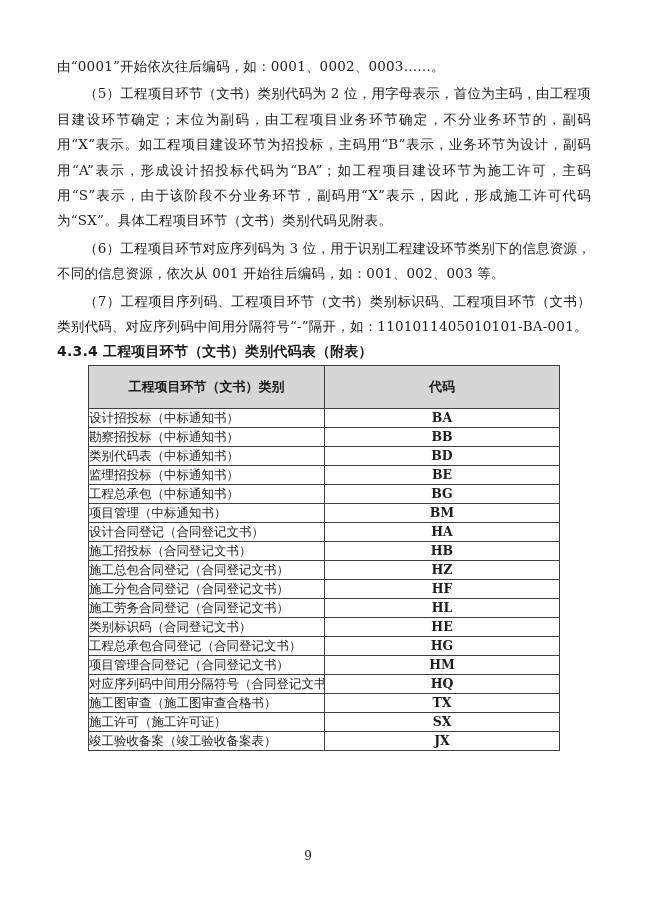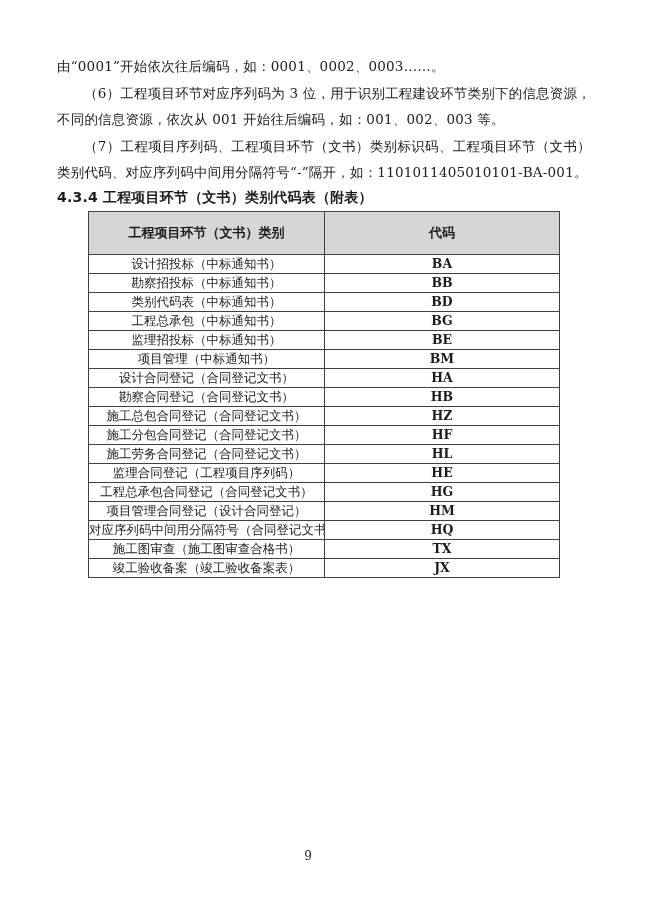--- a/index.html
+++ b/index.html
@@ -64,21 +64,21 @@
     height:19px;
     border:1px solid var(--border);
     font-size:12.5px;
     line-height:18px;
     padding:0;
     overflow:hidden;
     white-space:nowrap;
   }
   td.cat{
     padding-left:8px;
-    text-align:center;
+    text-align:left;
   }
   td.code{
     text-align:center;
     font-family:"DejaVu Serif","Liberation Serif",serif;
     font-weight:bold;
     font-size:12.5px;
     margin-left:31px;
   }
   .page-number{
     position:absolute;
@@ -88,20 +88,21 @@
     text-align:center;
     font-size:12px;
   }
 </style>
 </head>
 <body>
 
 <div class="page">
   <div class="content">
     <p class="body-text">由“0001”开始依次往后编码，如：0001、0002、0003……。</p>
+    <p class="body-text indent">（5）工程项目环节（文书）类别代码为 2 位，用字母表示，首位为主码，由工程项目建设环节确定；末位为副码，由工程项目业务环节确定，不分业务环节的，副码用“X”表示。如工程项目建设环节为招投标，主码用“B”表示，业务环节为设计，副码用“A”表示，形成设计招投标代码为“BA”；如工程项目建设环节为施工许可，主码用“S”表示，由于该阶段不分业务环节，副码用“X”表示，因此，形成施工许可代码为“SX”。具体工程项目环节（文书）类别代码见附表。</p>
     <p class="body-text indent">（6）工程项目环节对应序列码为 3 位，用于识别工程建设环节类别下的信息资源，不同的信息资源，依次从 001 开始往后编码，如：001、002、003 等。</p>
     <p class="body-text indent">（7）工程项目序列码、工程项目环节（文书）类别标识码、工程项目环节（文书）类别代码、对应序列码中间用分隔符号“-”隔开，如：1101011405010101-BA-001。</p>
 
     <h3 class="section-heading">4.3.4 工程项目环节（文书）类别代码表（附表）</h3>
 
     <table class="code-table">
       <colgroup>
           <col class="c1">
           <col class="c2">
         </colgroup>
@@ -121,84 +122,88 @@
     <td class="cat">勘察招投标（中标通知书）</td>
     <td class="code">BB</td>
   </tr>
 
   <tr>
     <td class="cat">类别代码表（中标通知书）</td>
     <td class="code">BD</td>
   </tr>
 
   <tr>
+    <td class="cat">监理招投标（中标通知书）</td>
+    <td class="code">BE</td>
+  </tr>
+
+  <tr>
     <td class="cat">工程总承包（中标通知书）</td>
     <td class="code">BG</td>
   </tr>
 
   <tr>
-    <td class="cat">监理招投标（中标通知书）</td>
-    <td class="code">BE</td>
-  </tr>
-
-  <tr>
     <td class="cat">项目管理（中标通知书）</td>
     <td class="code">BM</td>
   </tr>
 
   <tr>
     <td class="cat">设计合同登记（合同登记文书）</td>
     <td class="code">HA</td>
   </tr>
 
   <tr>
-    <td class="cat">勘察合同登记（合同登记文书）</td>
+    <td class="cat">施工招投标（合同登记文书）</td>
     <td class="code">HB</td>
   </tr>
 
   <tr>
     <td class="cat">施工总包合同登记（合同登记文书）</td>
     <td class="code">HZ</td>
   </tr>
 
   <tr>
     <td class="cat">施工分包合同登记（合同登记文书）</td>
     <td class="code">HF</td>
   </tr>
 
   <tr>
     <td class="cat">施工劳务合同登记（合同登记文书）</td>
     <td class="code">HL</td>
   </tr>
 
   <tr>
-    <td class="cat">监理合同登记（工程项目序列码）</td>
+    <td class="cat">类别标识码（合同登记文书）</td>
     <td class="code">HE</td>
   </tr>
 
   <tr>
     <td class="cat">工程总承包合同登记（合同登记文书）</td>
     <td class="code">HG</td>
   </tr>
 
   <tr>
-    <td class="cat">项目管理合同登记（设计合同登记）</td>
+    <td class="cat">项目管理合同登记（合同登记文书）</td>
     <td class="code">HM</td>
   </tr>
 
   <tr>
     <td class="cat">对应序列码中间用分隔符号（合同登记文书）</td>
     <td class="code">HQ</td>
   </tr>
 
   <tr>
     <td class="cat">施工图审查（施工图审查合格书）</td>
     <td class="code">TX</td>
   </tr>
 
+  <tr>
+    <td class="cat">施工许可（施工许可证）</td>
+    <td class="code">SX</td>
+  </tr>
 
   <tr>
     <td class="cat">竣工验收备案（竣工验收备案表）</td>
     <td class="code">JX</td>
   </tr>
 </tbody>
     </table>
   </div>
 
   <div class="page-number">9</div>

